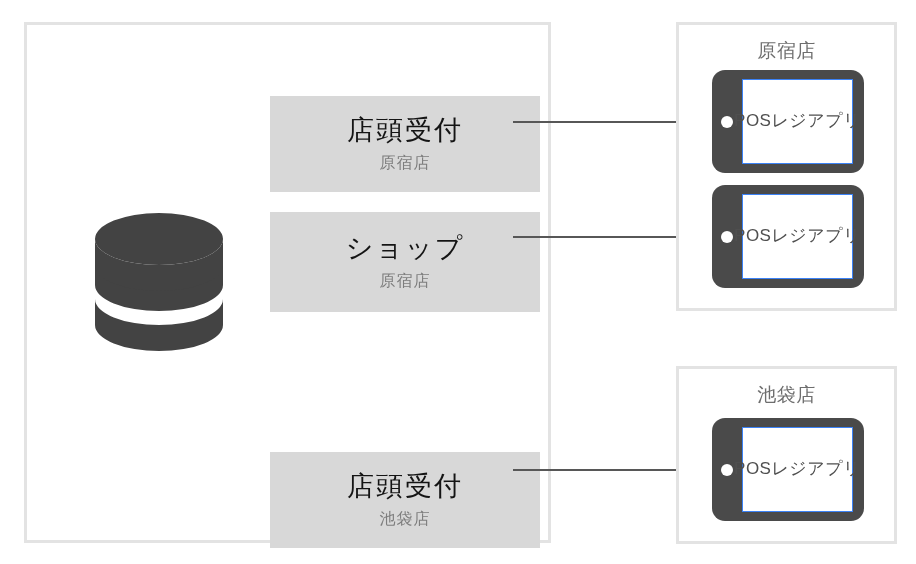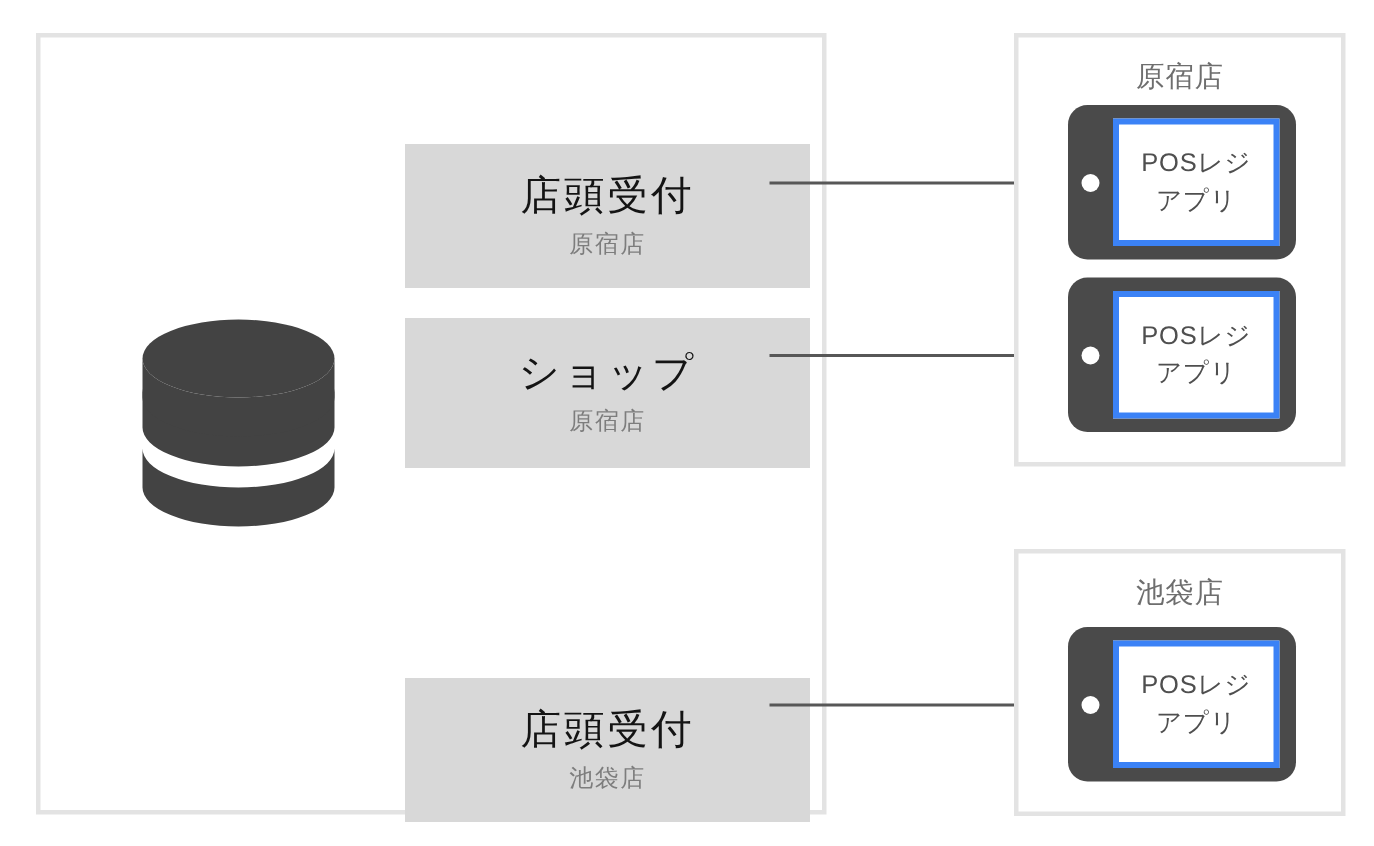--- a/index.html
+++ b/index.html
@@ -127,24 +127,24 @@
   #tablet-1 { top: 185px; }
   #tablet-2 { top: 418px; }
 
   .tablet-screen {
     position: absolute;
     left: 30px;
     top: 9px;
     right: 11px;
     bottom: 9px;
     background: #ffffff;
-    border: 4px solid #3b82f6;
+    border: 1px solid #3b82f6;
     box-sizing: border-box;
     display: flex;
-    flex-direction: column;
+    flex-direction: row;
     align-items: center;
     justify-content: center;
   }
   .tablet-line {
     font-size: 17px;
     color: #4f4f4f;
     line-height: 1.45;
     letter-spacing: 0.5px;
     white-space: nowrap;
   }

